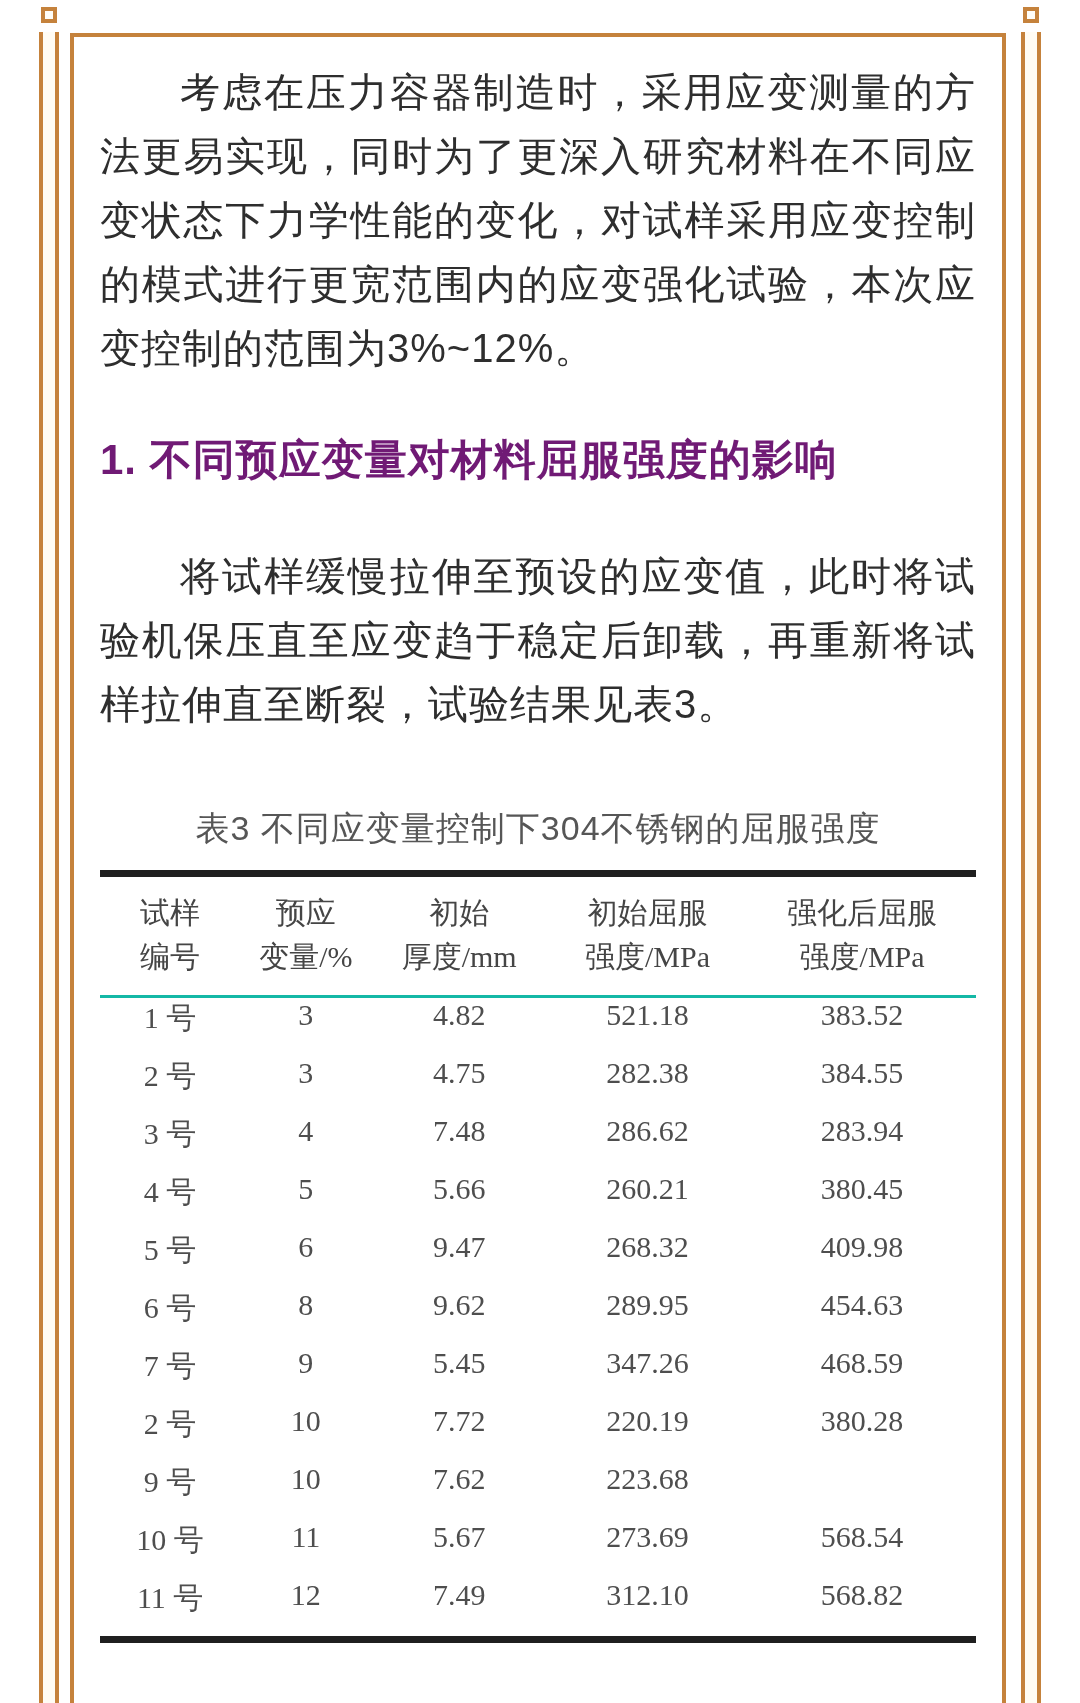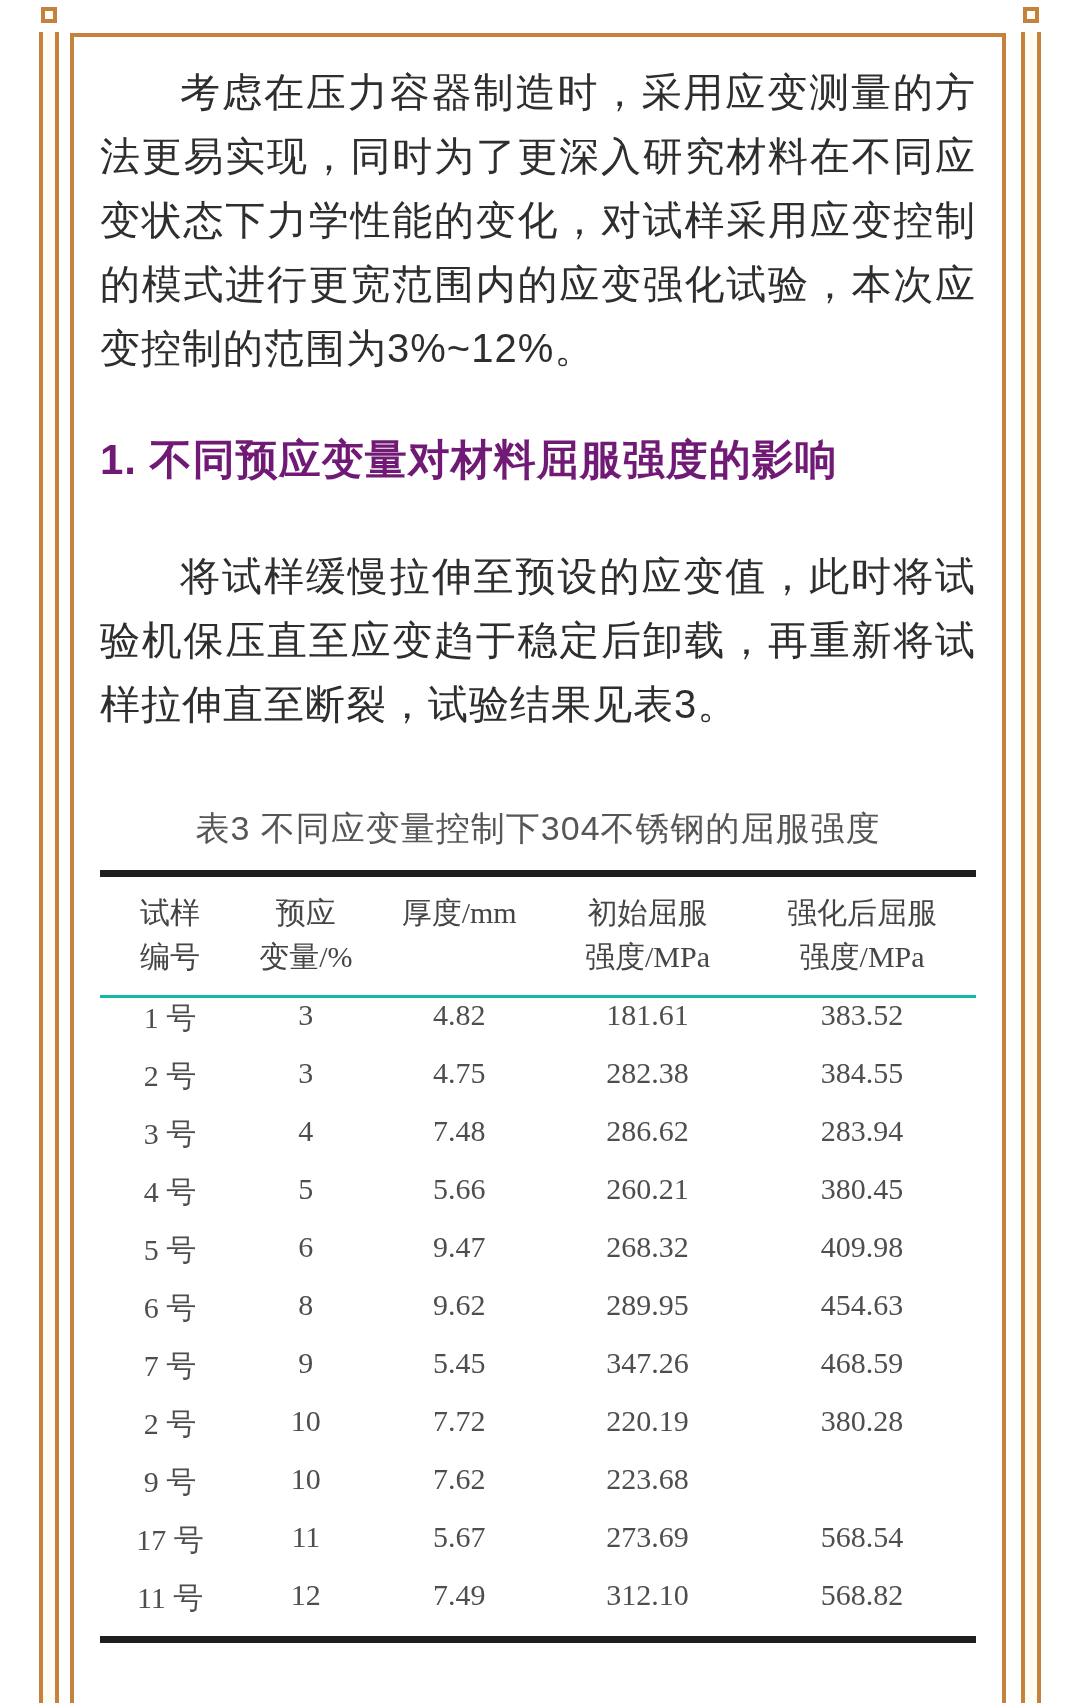--- a/index.html
+++ b/index.html
@@ -132,37 +132,38 @@
     <div class="thead">
         <div class="th c0">
           <div class="th-line">试样</div>
           <div class="th-line">编号</div>
         </div>
         <div class="th c1">
           <div class="th-line">预应</div>
           <div class="th-line">变量/%</div>
         </div>
         <div class="th c2">
+          <div class="th-line">初始</div>
           <div class="th-line">厚度/mm</div>
         </div>
         <div class="th c3">
           <div class="th-line">初始屈服</div>
           <div class="th-line">强度/MPa</div>
         </div>
         <div class="th c4">
           <div class="th-line">强化后屈服</div>
           <div class="th-line">强度/MPa</div>
         </div>
       </div>
     <div class="tbody">
         <div class="tr">
           <span class="td c0">1 号</span>
           <span class="td c1">3</span>
           <span class="td c2">4.82</span>
-          <span class="td c3">181.61</span>
+          <span class="td c3">521.18</span>
           <span class="td c4">383.52</span>
         </div>
         <div class="tr">
           <span class="td c0">2 号</span>
           <span class="td c1">3</span>
           <span class="td c2">4.75</span>
           <span class="td c3">282.38</span>
           <span class="td c4">384.55</span>
         </div>
         <div class="tr">
@@ -207,21 +208,21 @@
           <span class="td c3">220.19</span>
           <span class="td c4">380.28</span>
         </div>
         <div class="tr">
           <span class="td c0">9 号</span>
           <span class="td c1">10</span>
           <span class="td c2">7.62</span>
           <span class="td c3">223.68</span>
         </div>
         <div class="tr">
-          <span class="td c0">17 号</span>
+          <span class="td c0">10 号</span>
           <span class="td c1">11</span>
           <span class="td c2">5.67</span>
           <span class="td c3">273.69</span>
           <span class="td c4">568.54</span>
         </div>
         <div class="tr">
           <span class="td c0">11 号</span>
           <span class="td c1">12</span>
           <span class="td c2">7.49</span>
           <span class="td c3">312.10</span>

